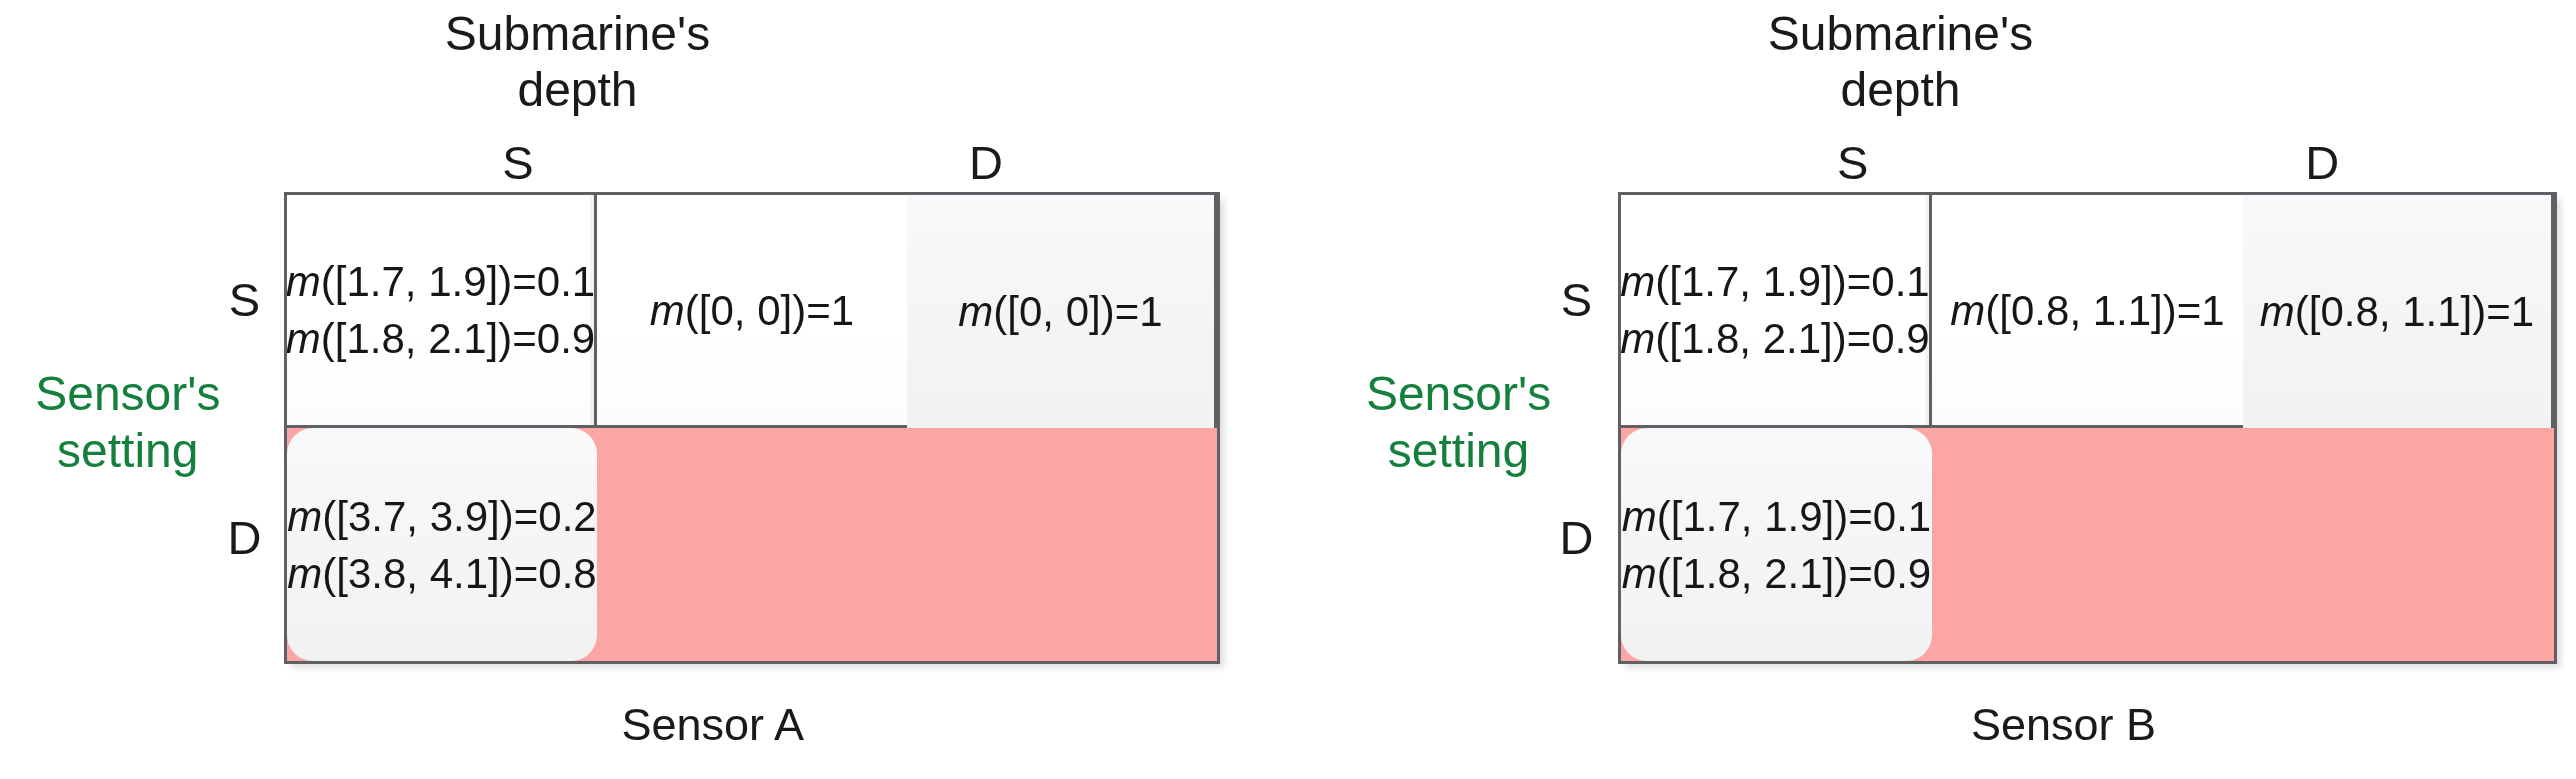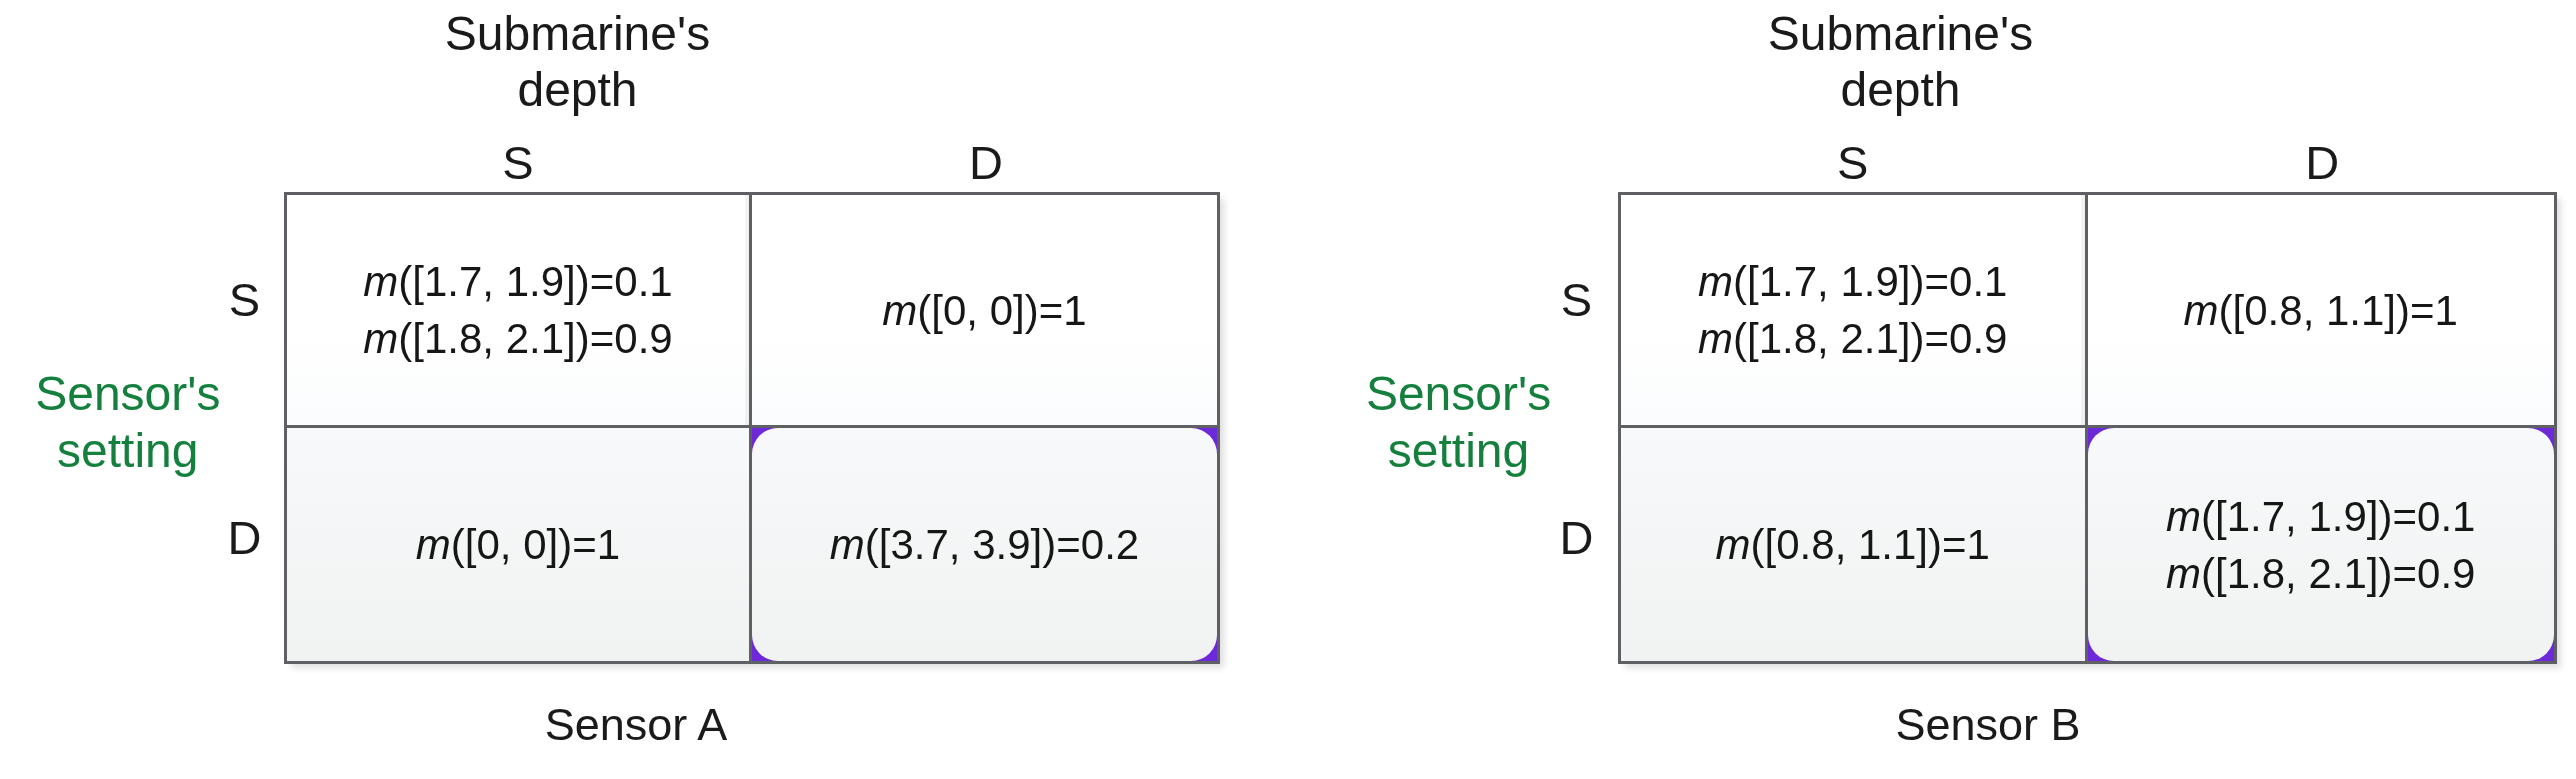--- a/index.html
+++ b/index.html
@@ -70,24 +70,24 @@
     text-align: center;
     color: #1a1a1a;
     width: 51px;
   }
 
   
   .matrix {
     position: absolute;
     box-sizing: border-box;
     border: 3.7px solid #5e6063;
-    background: #6d28d9;
+    background: #fca5a5;
     box-shadow: 5.1px 5.8px 6.6px -1.5px rgba(0,0,0,0.13);
     display: grid;
-    grid-template-columns: 1fr 1fr;
+    grid-template-columns: 1fr 1fr 1fr;
     grid-template-rows: 1fr 1fr;
   }
   .cell {
     box-sizing: border-box;
     display: flex;
     flex-direction: column;
     align-items: center;
     justify-content: center;
     text-align: center;
     font-size: 42px;
@@ -117,21 +117,21 @@
   .cell-line {
     white-space: nowrap;
   }
   .cell-line .mvar {
     font-style: italic;
   }
 
   
   .caption {
     position: absolute;
-    text-align: center;
+    text-align: right;
     font-size: 45px;
     line-height: 53px;
     color: #1a1a1a;
   }
 
   
   .panel-a .col-group-title { left: 395px; top: 5.8px; width: 365px; }
   .panel-a .col-headers     { left: 284px; top: 137px; width: 936px; }
   .panel-a .matrix          { left: 284px; top: 192px; width: 936px; height: 472px; }
   .panel-a .row-group-label { left: 7.3px;  top: 365px; width: 241px; }
@@ -175,20 +175,21 @@
         <div class="cell-line"><span class="mvar">m</span><span>([1.8, 2.1])=0.9</span></div>
       </div>
       <div class="cell c-r0c1">
         <div class="cell-line"><span class="mvar">m</span><span>([0, 0])=1</span></div>
       </div>
       <div class="cell c-r1c0">
         <div class="cell-line"><span class="mvar">m</span><span>([0, 0])=1</span></div>
       </div>
       <div class="cell c-r1c1">
         <div class="cell-line"><span class="mvar">m</span><span>([3.7, 3.9])=0.2</span></div>
+        <div class="cell-line"><span class="mvar">m</span><span>([3.8, 4.1])=0.8</span></div>
       </div>
     </div>
 
     <div class="caption">Sensor A</div>
   </div>
 
   <div class="panel panel-b">
 
     <div class="col-group-title">Submarine's
 depth</div>

